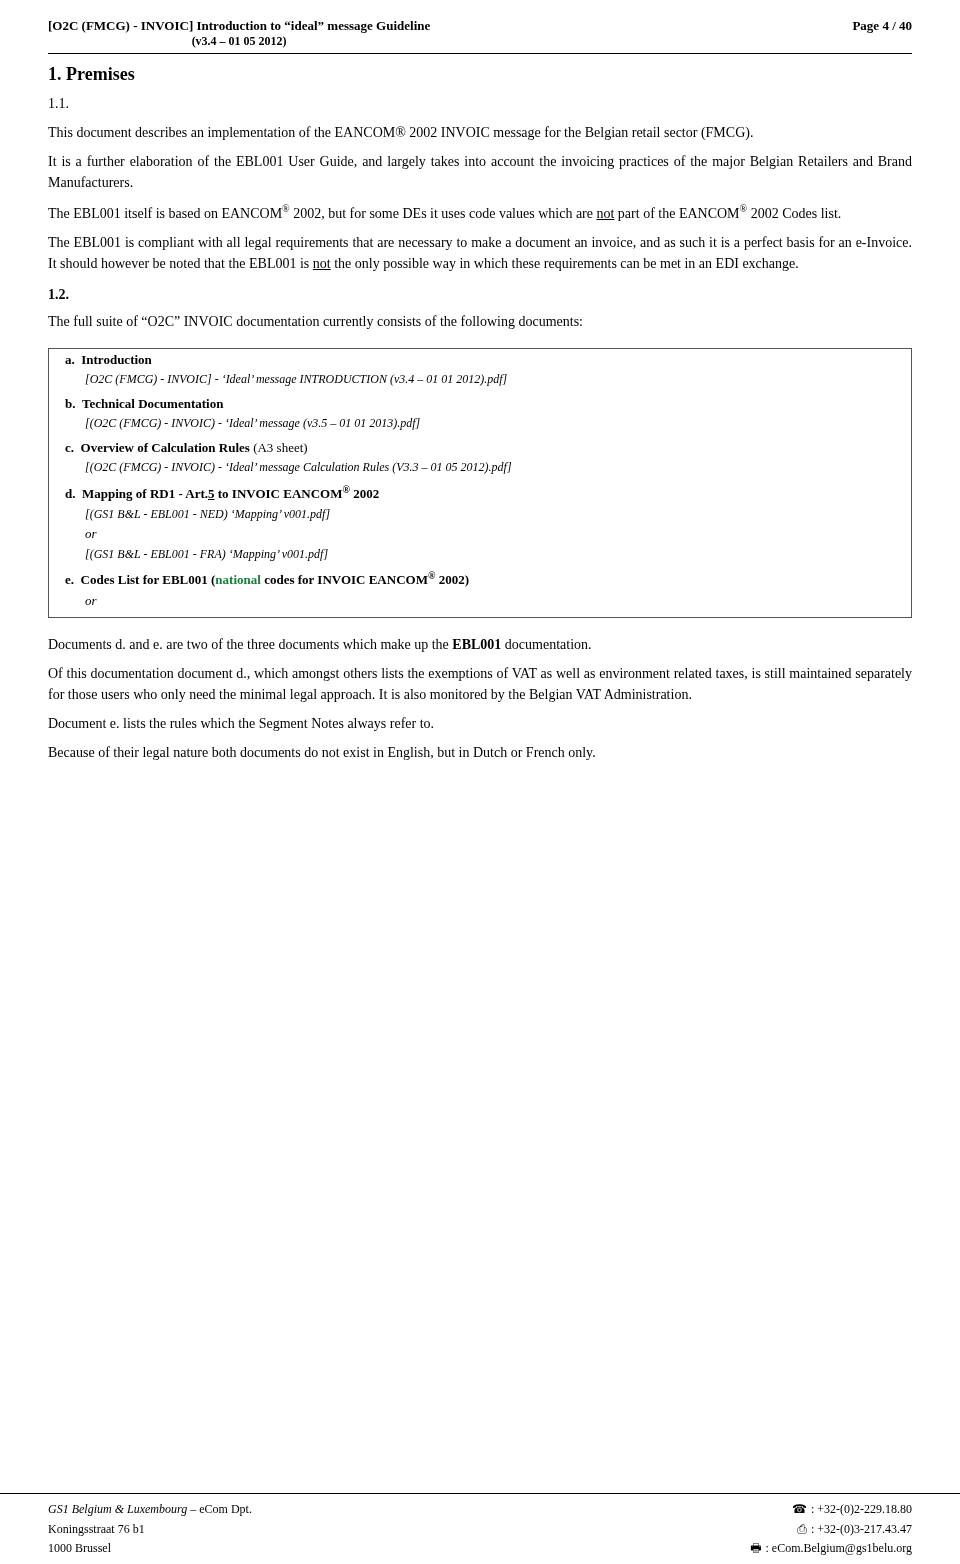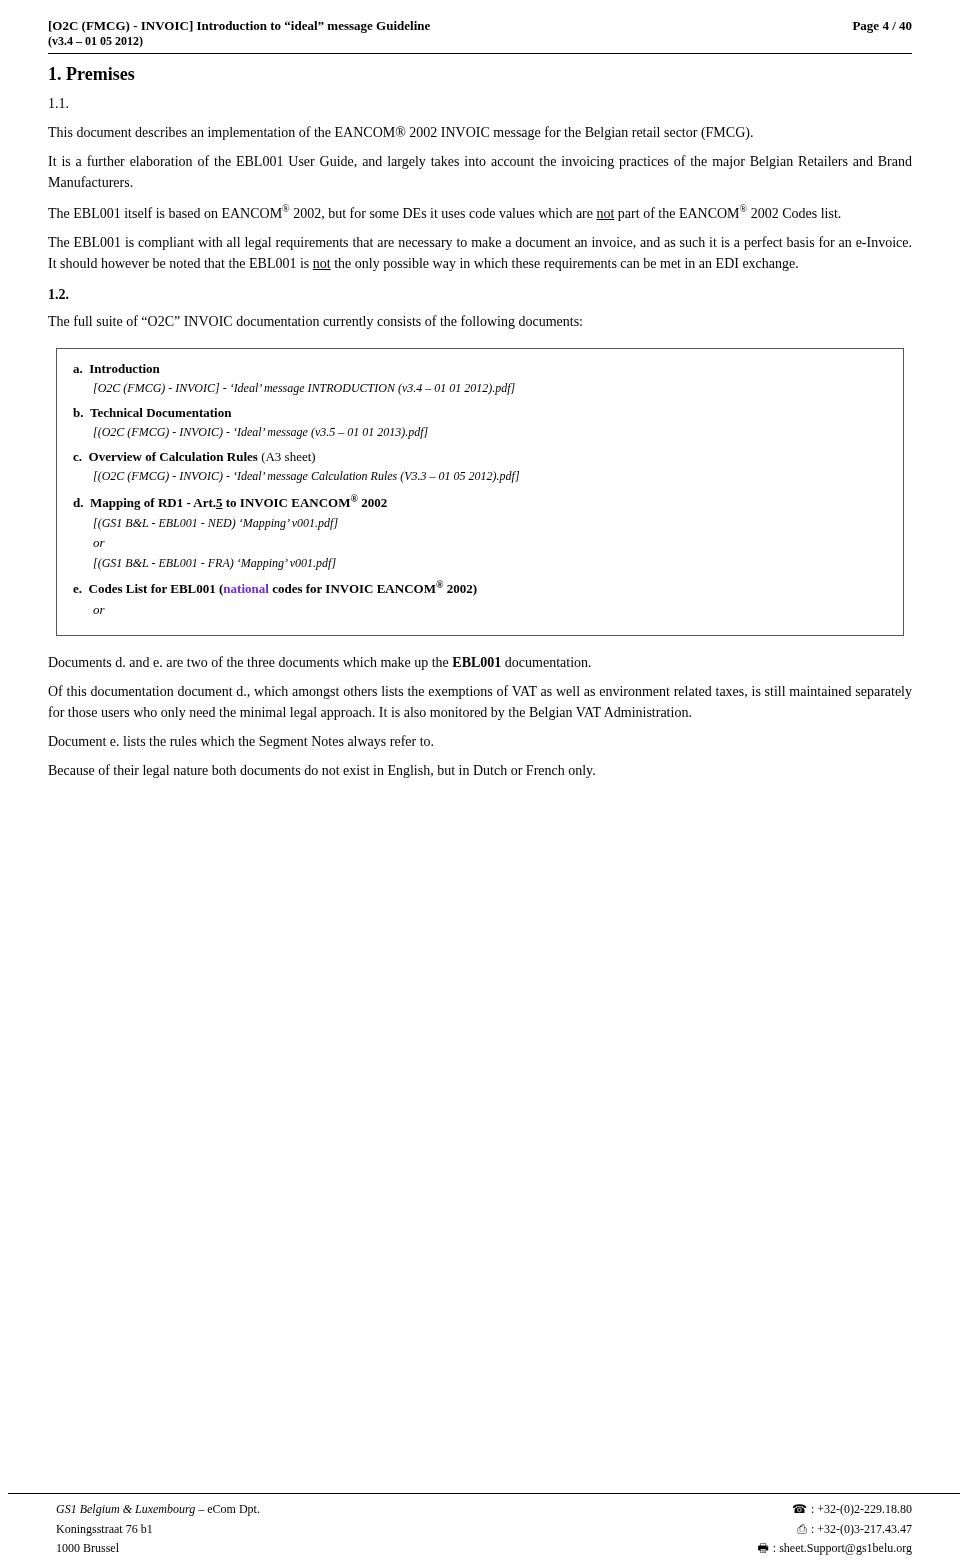--- a/index.html
+++ b/index.html
@@ -19,20 +19,21 @@
       display: flex;
       justify-content: space-between;
       align-items: flex-start;
       border-bottom: 1px solid #000;
       padding-bottom: 4px;
       margin-bottom: 10px;
     }
     .header-left {
       font-size: 13px;
       font-weight: bold;
+      text-align: center;
     }
     .header-left .subtitle {
       font-size: 12px;
       font-weight: bold;
     }
     .header-right {
       font-size: 13px;
       font-weight: bold;
     }
     h1 {
@@ -48,25 +49,25 @@
       margin-bottom: 6px;
     }
     p {
       font-size: 14px;
       line-height: 1.5;
       text-align: justify;
       margin-bottom: 8px;
     }
     .underline { text-decoration: underline; }
     .bold { font-weight: bold; }
-    .national-red { color: #6d28d9; font-weight: bold; }
+    .national-red { color: #15803d; font-weight: bold; }
     .box {
       border: 1px solid #555;
-      padding: 10px 16px;
-      margin: 16px 8px;
+      padding: 1px 16px;
+      margin: 16px 0;
       font-size: 13px;
       line-height: 1.6;
     }
     .box-item {
       margin-bottom: 4px;
     }
     .box-item-label {
       font-weight: bold;
     }
     .box-item-sub {
@@ -77,21 +78,21 @@
     }
     .box-item-or {
       font-style: italic;
       margin-left: 20px;
       font-size: 13px;
       display: block;
     }
     .footer {
       position: absolute;
       bottom: 0;
-      left: 8px;
+      left: 0;
       right: 0;
       border-top: 1px solid #000;
       display: flex;
       justify-content: space-between;
       padding: 6px 48px;
       font-size: 12px;
     }
     .footer-left { line-height: 1.6; }
     .footer-right { line-height: 1.6; text-align: right; }
     .footer-right .phone-row, .footer-right .fax-row, .footer-right .email-row {
@@ -201,16 +202,16 @@
     <div class="phone-row">
       <span>☎</span>
       <span>: +32-(0)2-229.18.80</span>
     </div>
     <div class="fax-row">
       <span>⎙</span>
       <span>: +32-(0)3-217.43.47</span>
     </div>
     <div class="email-row">
       <span>🖶</span>
-      <span>: sheet.Support@gs1belu.org</span>
+      <span>: eCom.Belgium@gs1belu.org</span>
     </div>
   </div>
 </div>
 
 </body></html>

